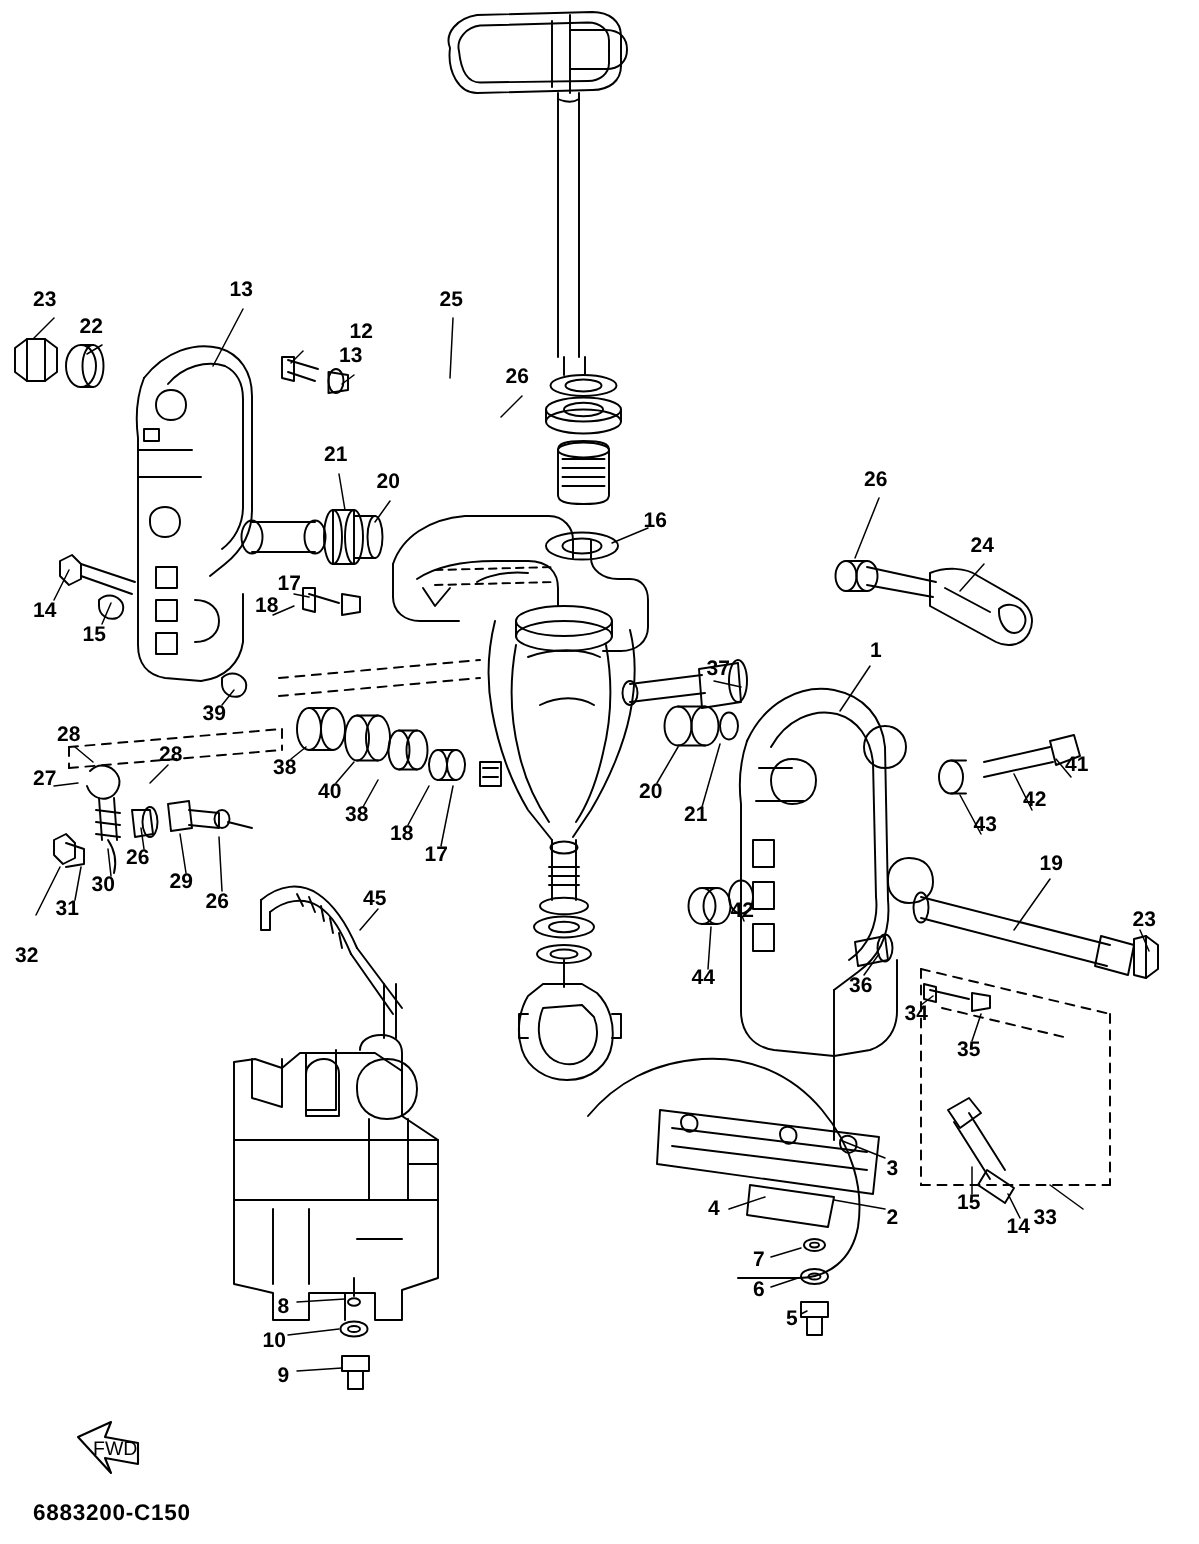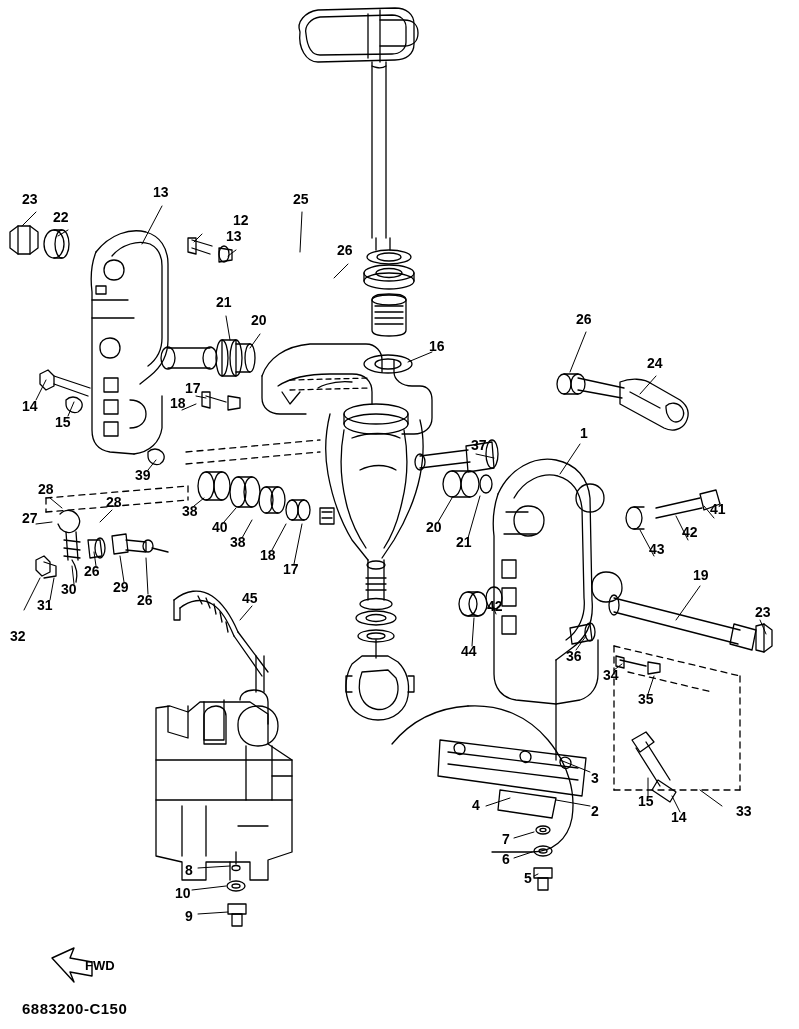--- a/index.html
+++ b/index.html
@@ -1,21 +1,21 @@
 <!DOCTYPE html>
 <html><head>
 <meta charset="utf-8">
 <style>
   html,body{margin:0;padding:0;background:#ffffff;}
   body{width:799px;height:1029px;position:relative;font-family:"Liberation Sans",sans-serif;color:#000;}
   #sheet{position:relative;width:799px;height:1029px;overflow:hidden;}
   svg.art{position:absolute;left:0;top:0;width:799px;height:1029px;}
   .lbl{position:absolute;font-family:"Liberation Sans",sans-serif;font-size:14px;font-weight:bold;color:#000;line-height:1;white-space:nowrap;}
   .partno{position:absolute;font-family:"Liberation Sans",sans-serif;font-size:15px;font-weight:bold;letter-spacing:.5px;}
-  .fwdtext{font-family:"Liberation Sans",sans-serif;font-size:13px;font-weight:bold;margin-left:23px;}
+  .fwdtext{font-family:"Liberation Sans",sans-serif;font-size:13px;font-weight:normal;}
 </style>
 </head>
 <body>
 
 <div id="sheet">
 
   <svg class="art" viewBox="0 0 799 1029" xmlns="http://www.w3.org/2000/svg">
     <g fill="none" stroke="#000" stroke-width="1.3" stroke-linejoin="round" stroke-linecap="round">
 
       <g>
@@ -423,21 +423,21 @@
     <span class="lbl" style="left:487px; top:599px;">42</span>
     <span class="lbl" style="left:461px; top:644px;">44</span>
     <span class="lbl" style="left:566px; top:649px;">36</span>
     <span class="lbl" style="left:603px; top:668px;">34</span>
     <span class="lbl" style="left:638px; top:692px;">35</span>
     <span class="lbl" style="left:591px; top:771px;">3</span>
     <span class="lbl" style="left:472px; top:798px;">4</span>
     <span class="lbl" style="left:591px; top:804px;">2</span>
     <span class="lbl" style="left:638px; top:794px;">15</span>
     <span class="lbl" style="left:671px; top:810px;">14</span>
-    <span class="lbl" style="left:736px; top:804px;text-align:right;">33</span>
+    <span class="lbl" style="left:689px; top:804px;text-align:right;">33</span>
     <span class="lbl" style="left:502px; top:832px;">7</span>
     <span class="lbl" style="left:502px; top:852px;">6</span>
     <span class="lbl" style="left:524px; top:871px;">5</span>
     <span class="lbl" style="left:185px; top:863px;">8</span>
     <span class="lbl" style="left:175px; top:886px;">10</span>
     <span class="lbl" style="left:185px; top:909px;">9</span>
   </div>
 
   <div class="lbl fwdtext" style="left:62px; top:959px;">FWD</div>
 

